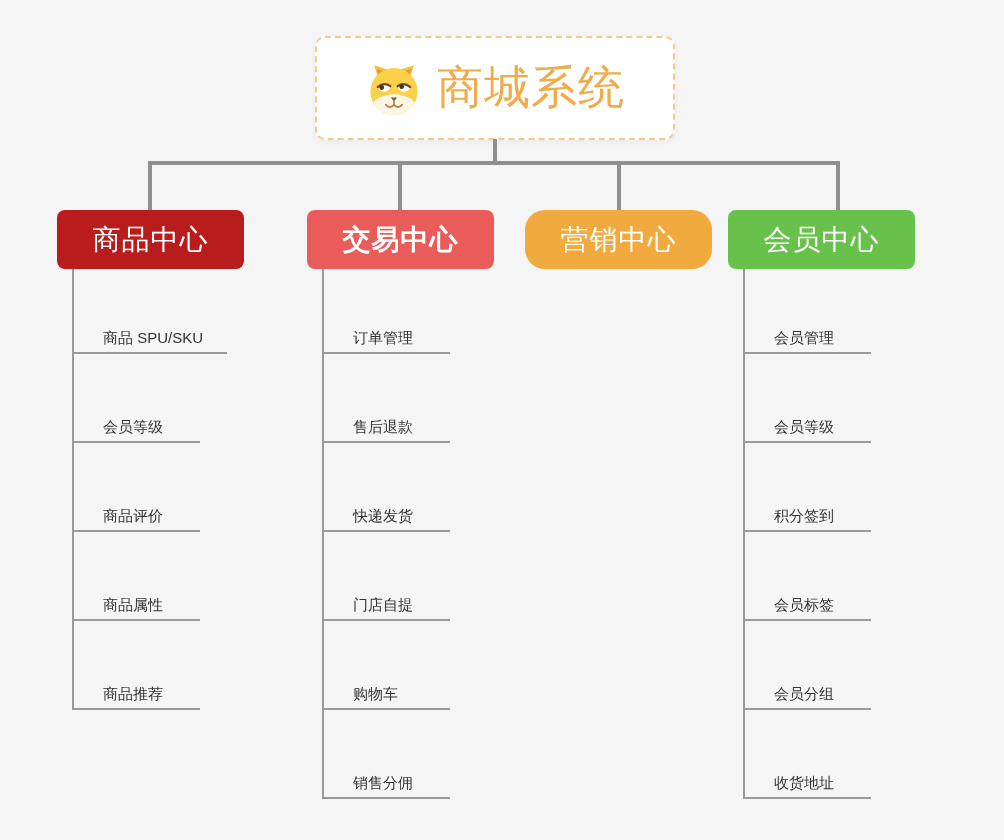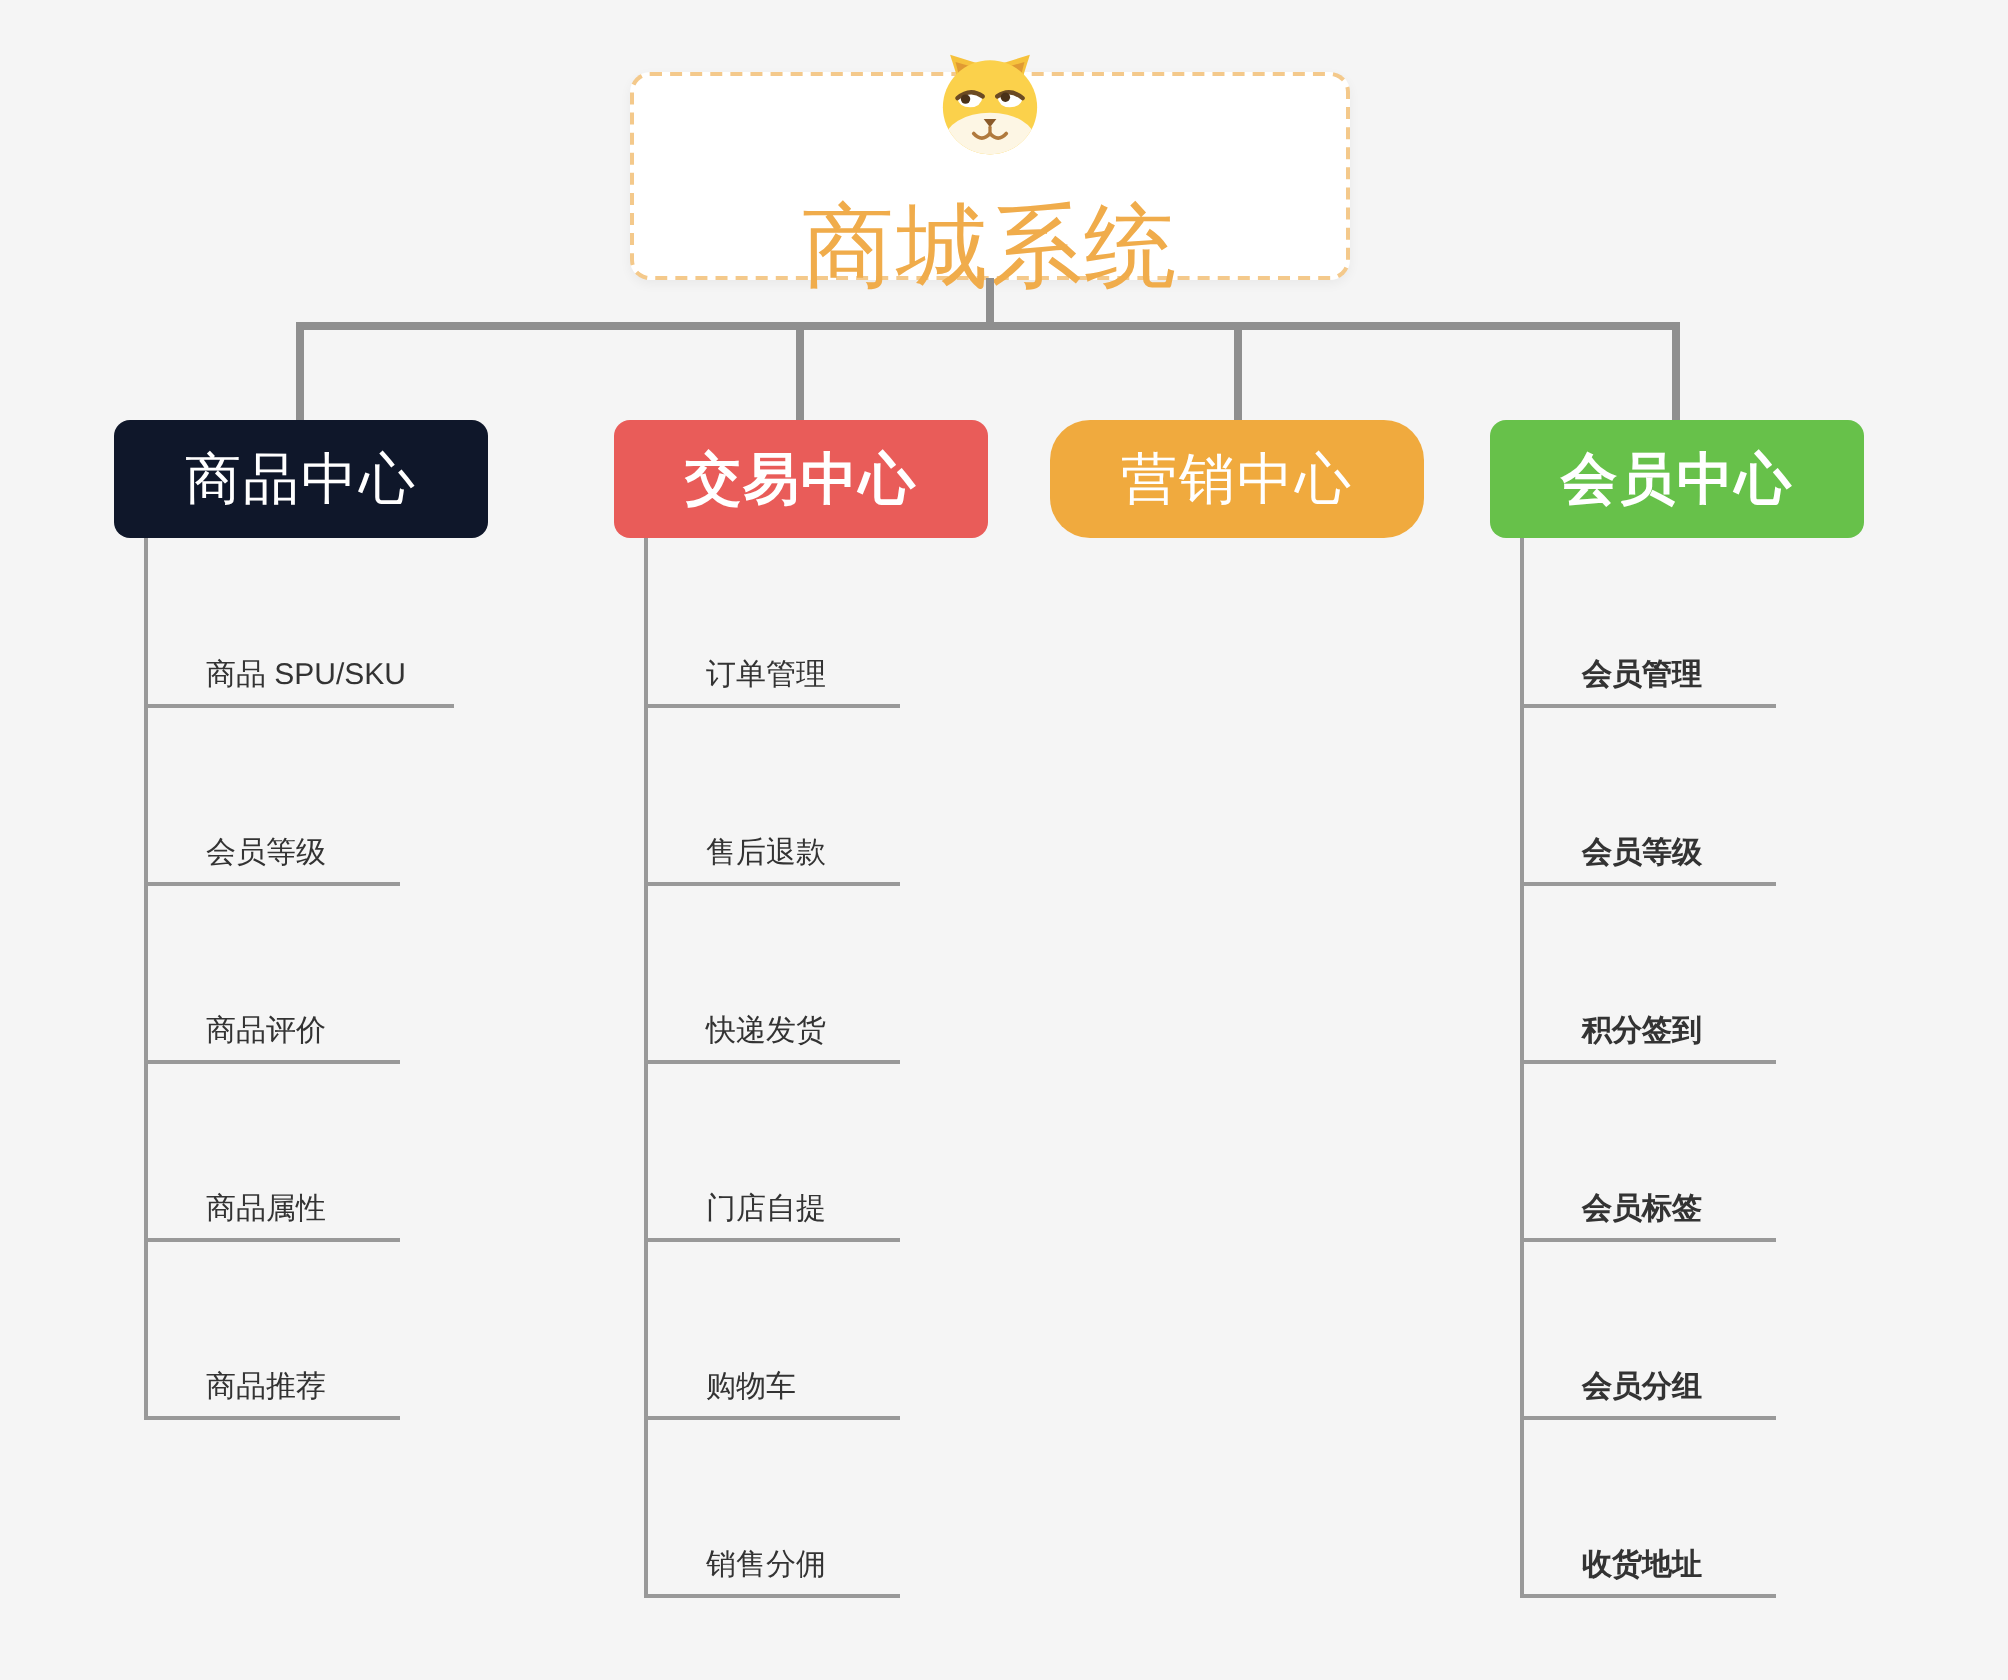--- a/index.html
+++ b/index.html
@@ -58,21 +58,21 @@
 
   
   .branch {
     position: absolute;
     top: 210px;
     width: 230px;
   }
   .branch.b1 { left: 57px;  }
   .branch.b2 { left: 307px; }
   .branch.b3 { left: 525px; }
-  .branch.b4 { left: 745px; font-weight: bold; }
+  .branch.b4 { left: 728px; }
 
   .branch-header {
     width: 187px;
     height: 59px;
     border-radius: 8px;
     color: #ffffff;
     font-size: 28px;
     display: flex;
     align-items: center;
     justify-content: center;
@@ -101,21 +101,21 @@
     white-space: nowrap;
     cursor: default;
   }
   .child-node:first-child { height: 85px; }
 </style>
 </head>
 <body style="background-color: rgb(245, 245, 245);">
 
 <div class="canvas">
 
-  <div class="root-node" style="border-color: rgb(244, 201, 139); flex-direction: column;">
+  <div class="root-node" style="border-color: rgb(244, 201, 139);">
     <svg class="root-icon" viewBox="0 0 64 64" aria-hidden="true">
       <path d="M16 26 L10 7 L29 13 Z" fill="#f6c23c"></path>
       <path d="M48 26 L54 7 L35 13 Z" fill="#f6c23c"></path>
       <path d="M16 23 L13 11 L25 14.5 Z" fill="#e09a33"></path>
       <path d="M48 23 L51 11 L39 14.5 Z" fill="#e09a33"></path>
       <circle cx="32" cy="36" r="26" fill="#fbd14b"></circle>
       <clipPath id="headClip">
           <circle cx="32" cy="36" r="26"></circle>
         </clipPath>
       <g clip-path="url(#headClip)">
@@ -137,21 +137,21 @@
   </div>
 
   <div class="conn conn-root-drop" style="background-color: rgb(143, 143, 143);"></div>
   <div class="conn conn-horizontal" style="background-color: rgb(143, 143, 143);"></div>
   <div class="conn conn-drop c1" style="background-color: rgb(143, 143, 143);"></div>
   <div class="conn conn-drop c2" style="background-color: rgb(143, 143, 143);"></div>
   <div class="conn conn-drop c3" style="background-color: rgb(143, 143, 143);"></div>
   <div class="conn conn-drop c4" style="background-color: rgb(143, 143, 143);"></div>
 
   <div class="branch b1">
-    <div class="branch-header" style="background-color: #0f172a;">商品中心</div>
+    <div class="branch-header" style="background-color: #b91c1c;">商品中心</div>
     <ul class="branch-children">
       <li class="child-node">商品 SPU/SKU</li>
       <li class="child-node">会员等级</li>
       <li class="child-node">商品评价</li>
       <li class="child-node">商品属性</li>
       <li class="child-node">商品推荐</li>
     </ul>
   </div>
 
   <div class="branch b2">

